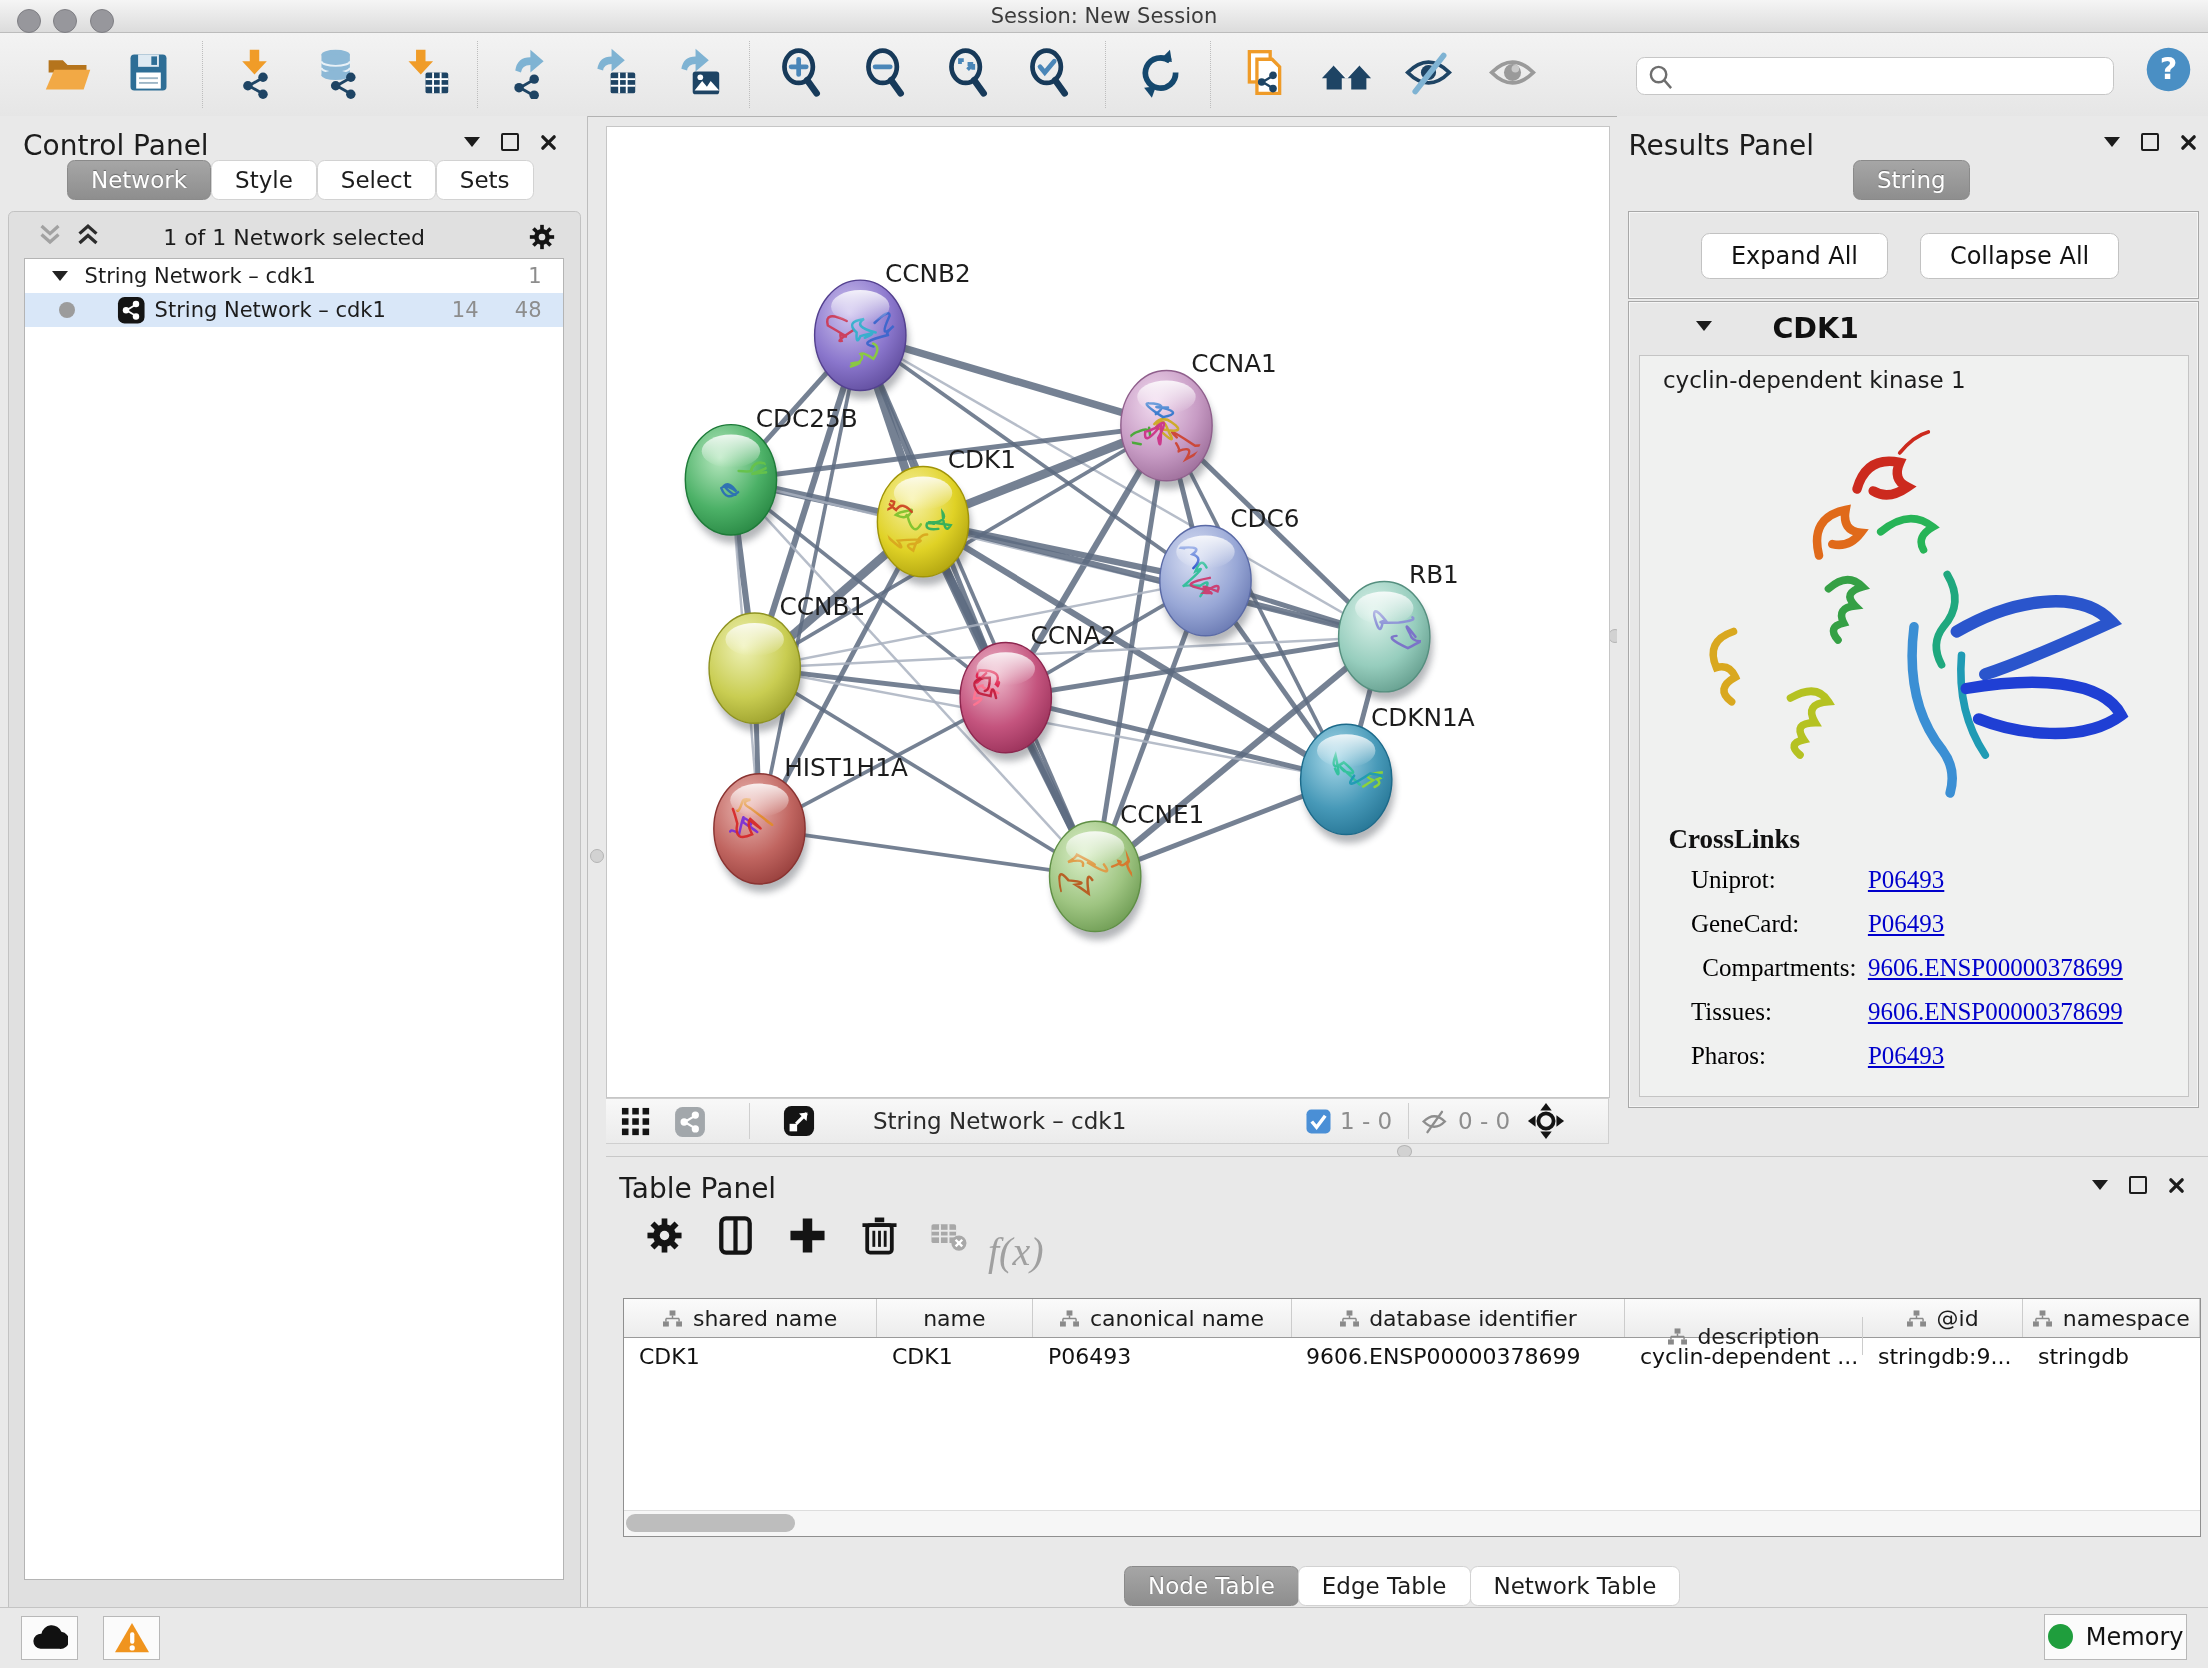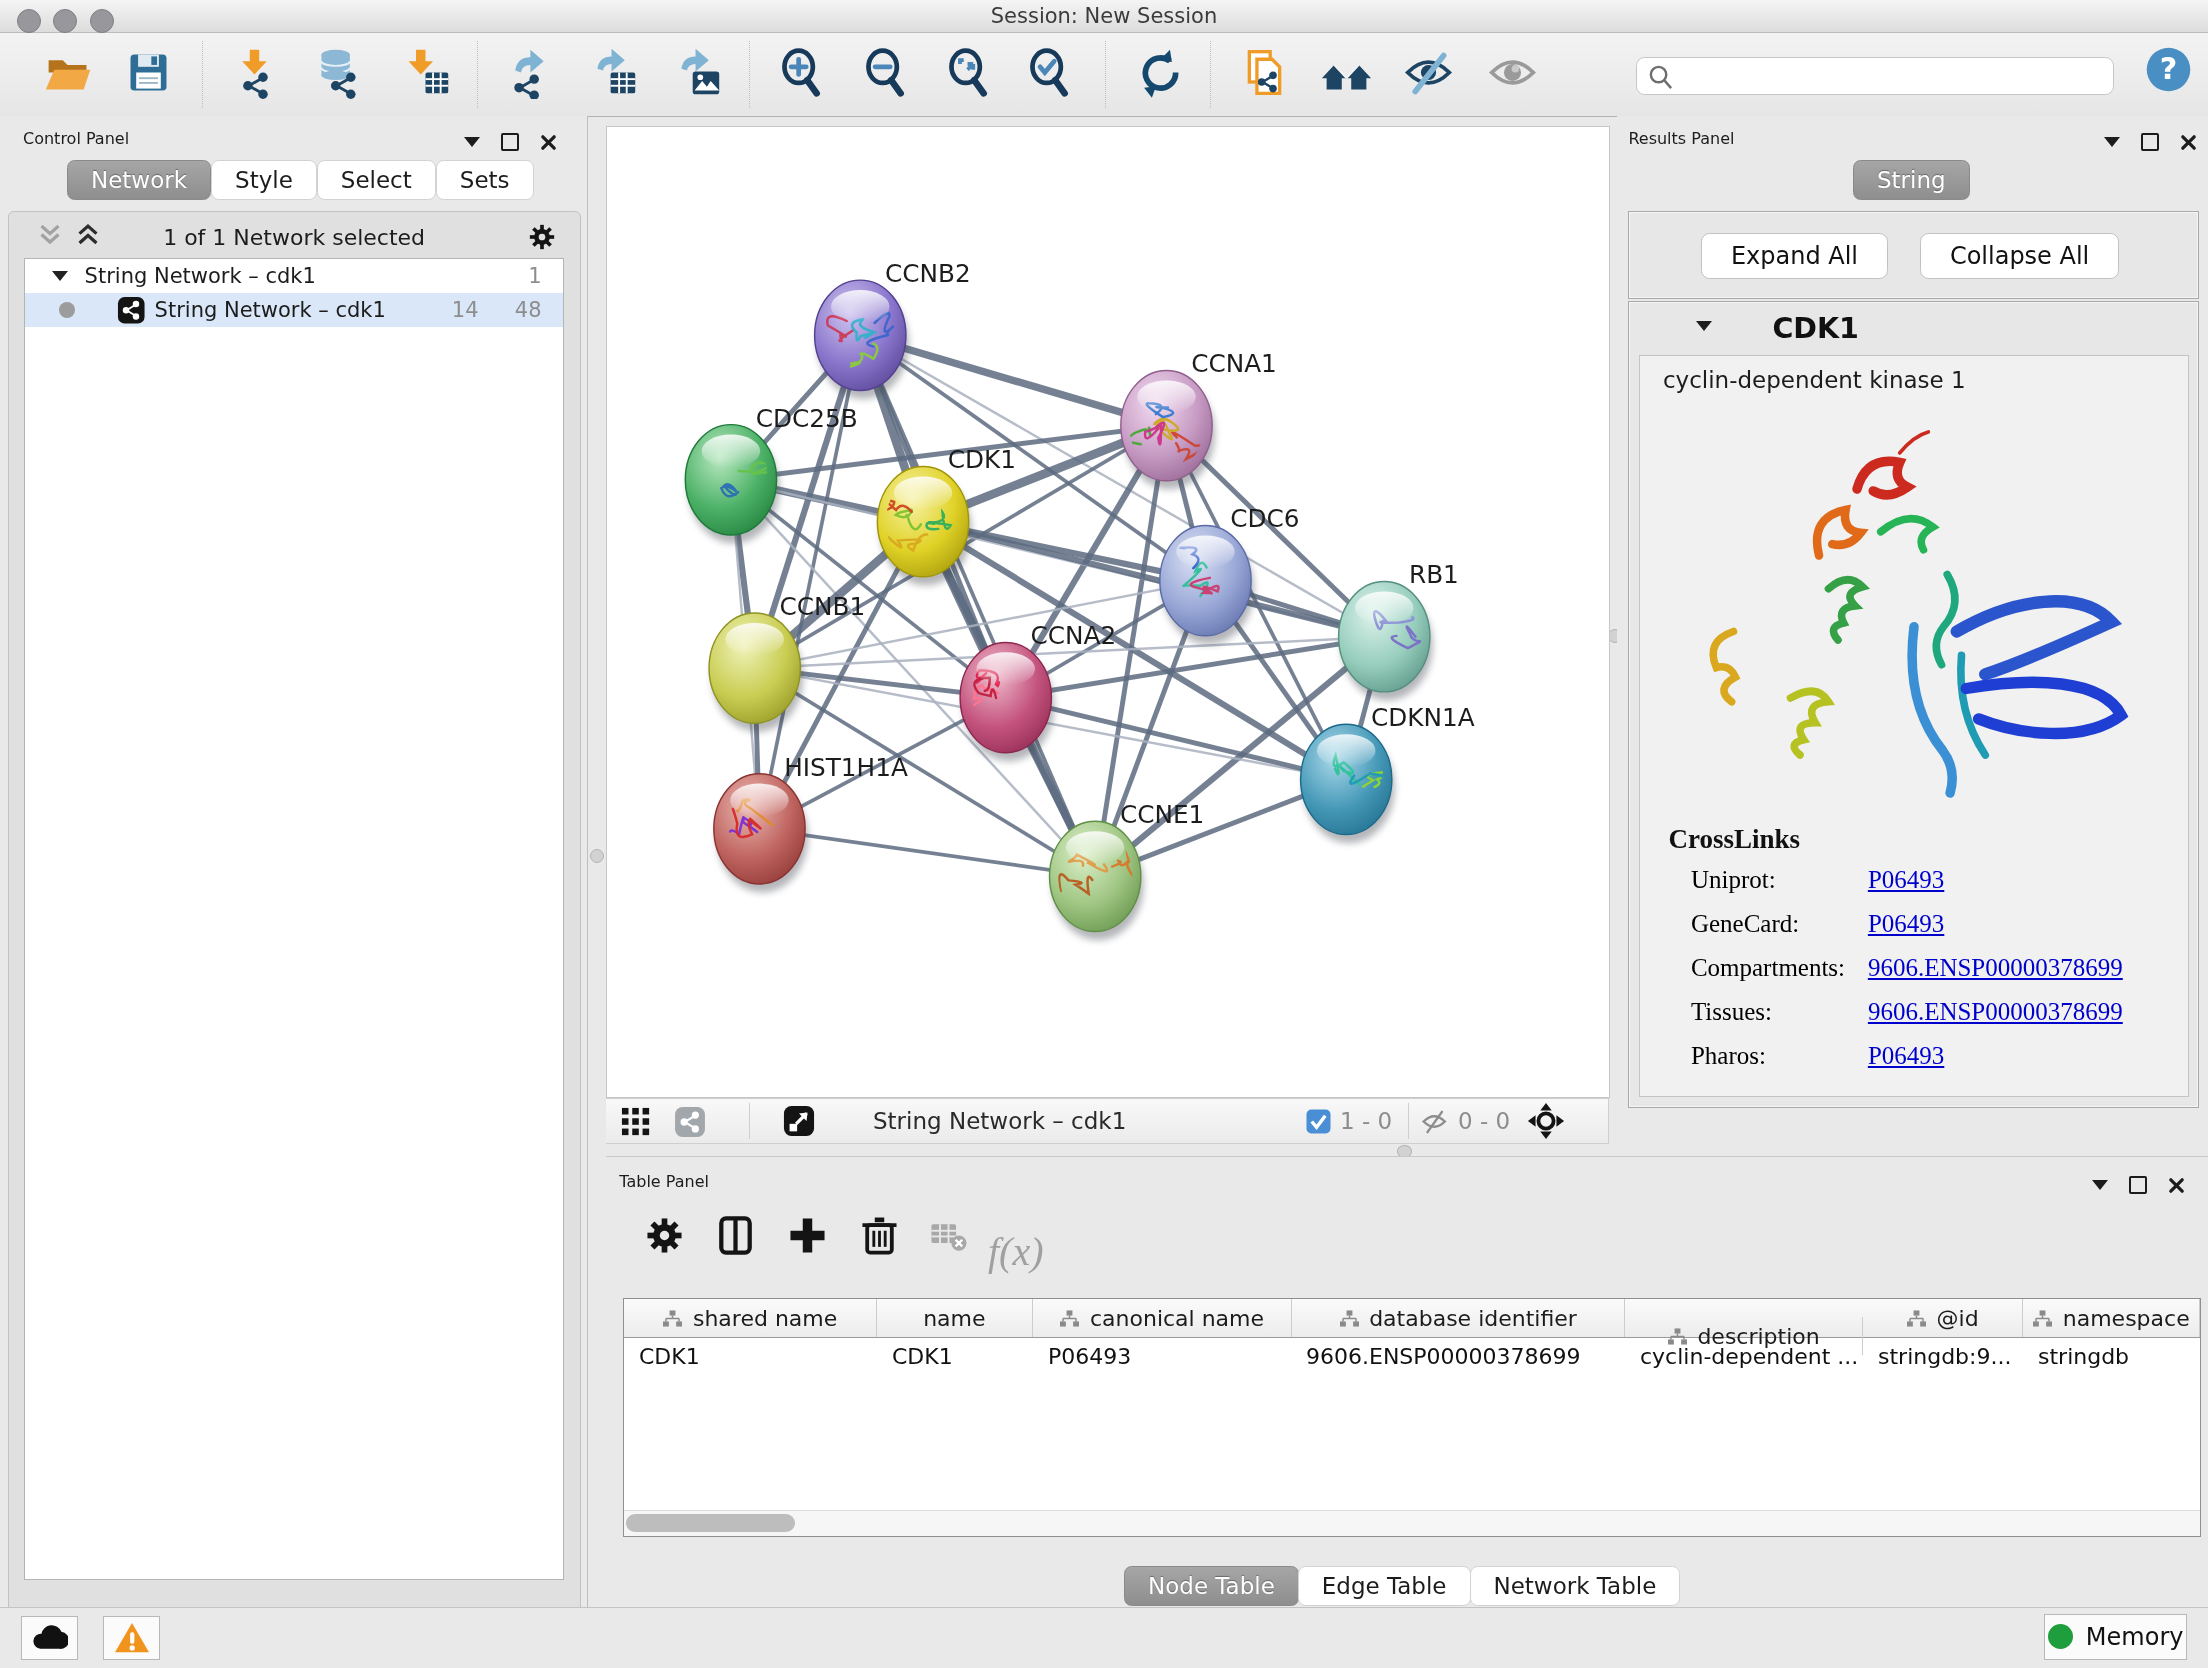--- a/index.html
+++ b/index.html
@@ -9,21 +9,21 @@
   .titlebar{position:absolute;left:0;top:0;width:2208px;height:32px;background:linear-gradient(#f5f5f5,#dcdcdc);border-bottom:1px solid #bcbcbc;}
   .tlight{position:absolute;top:8.6px;width:22px;height:22px;border-radius:50%;background:#97979c;border:1px solid #7f7f84;}
   .wtitle{position:absolute;top:3.8px;left:0;width:100%;text-align:center;font-size:21px;color:#3b3b3b;}
   
   .toolbar{position:absolute;left:0;top:33px;width:2208px;height:83px;background:linear-gradient(#f3f3f3,#e6e6e6);border-bottom:1px solid #b2b2b2;}
   .tbico{position:absolute;top:13.3px;width:53px;height:53px;}
   .tbsep{position:absolute;top:7.6px;width:0;height:67px;border-left:1.9px dotted #bdbdbd;}
   .searchbox{position:absolute;left:1636px;top:24px;width:476px;height:36px;background:#fff;border:1px solid #c6c6c6;border-radius:8.6px;}
   .searchbox input{position:absolute;left:42px;top:2.9px;width:418px;height:27px;border:none;outline:none;font-size:21px;background:transparent;}
   
-  .panelhead{font-size:16px;color:#1c1c1c;}
+  .panelhead{font-size:28px;color:#1c1c1c;}
   .phicons{position:absolute;display:flex;gap:21px;align-items:center;}
   .tri-down{width:0;height:0;border-left:8.6px solid transparent;border-right:8.6px solid transparent;border-top:10.5px solid #1c1c1c;}
   .floatsq{width:14.3px;height:14.3px;border:2.4px solid #1c1c1c;border-radius:1.9px;}
   .tabbtn{display:inline-block;height:38px;line-height:38px;padding:0 23px;font-size:23px;color:#1c1c1c;background:#fff;border:1px solid #d2d2d2;border-radius:7.6px;text-align:center;}
   .tabbtn.active{background:linear-gradient(#a6a6a6,#8e8e8e);color:#fff;border-color:#8a8a8a;text-shadow:0 -1px 1px rgba(0,0,0,.35);}
   
   .cpanel{position:absolute;left:0;top:116px;width:587px;height:1491px;background:#e9e9e9;border-right:1px solid #bdbdbd;}
   .cpbox{position:absolute;left:7.6px;top:95px;width:571px;height:1470px;background:#e0e0e0;border:1px solid #c2c2c2;border-radius:5.7px;}
   .netlist{position:absolute;left:15px;top:46px;width:538px;height:1320px;background:#fff;border:1px solid #b4b4b4;}
   .treerow{position:relative;height:34px;font-size:21px;color:#1c1c1c;display:flex;align-items:center;}
@@ -631,21 +631,21 @@
             <path d="M250 225 q-10 80 30 130 q15 20 8 45" stroke="#3b8fd4" stroke-width="10"></path>
             <path d="M300 255 q-5 60 25 105" stroke="#1f9bb4" stroke-width="8"></path>
             <path d="M295 230 C355 195 425 185 458 220 C425 235 365 262 325 275" stroke="#2a55cc" stroke-width="13"></path>
             <path d="M305 290 C375 278 448 280 468 318 C428 348 358 338 318 322" stroke="#1f3fd4" stroke-width="12"></path>
           </g>
         </svg>
         <div class="abs serif" style="left:28.5px;top:468px;font-size:27px;font-weight:bold;color:#111">CrossLinks</div>
         <div class="abs" style="left:51px;top:510px;width:476px" id="crosslinks">
             <div class="cl-row serif"><span style="display: inline-block; width: 177px;">Uniprot:</span><a href="#">P06493</a></div>
             <div class="cl-row serif"><span style="display: inline-block; width: 177px;">GeneCard:</span><a href="#">P06493</a></div>
-            <div class="cl-row serif"><span style="display: inline-block; width: 177px;">Compartments:</span><a href="#">9606.ENSP00000378699</a></div>
+            <div class="cl-row serif"><span style="display: inline-block; width: 177px; text-align: center;">Compartments:</span><a href="#">9606.ENSP00000378699</a></div>
             <div class="cl-row serif"><span style="display: inline-block; width: 177px;">Tissues:</span><a href="#">9606.ENSP00000378699</a></div>
             <div class="cl-row serif"><span style="display: inline-block; width: 177px;">Pharos:</span><a href="#">P06493</a></div>
           </div>
       </div>
     </div>
   </div>
 
   <div class="tpanel">
     <div class="abs panelhead" style="left:13.3px;top:15px">Table Panel</div>
     <div class="phicons" style="left:1486px;top:19px">

